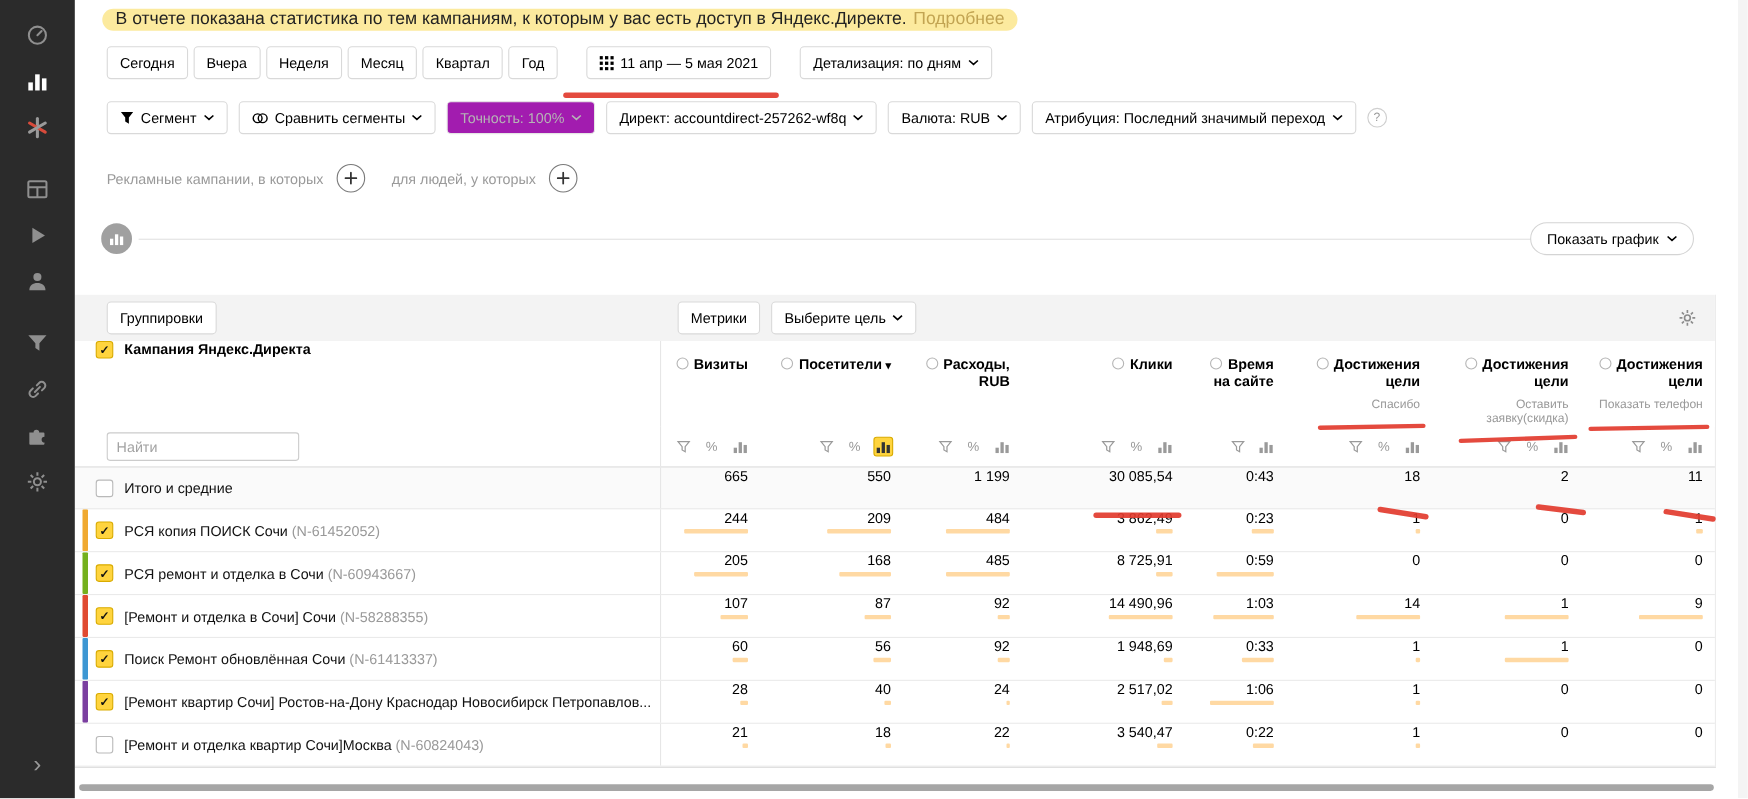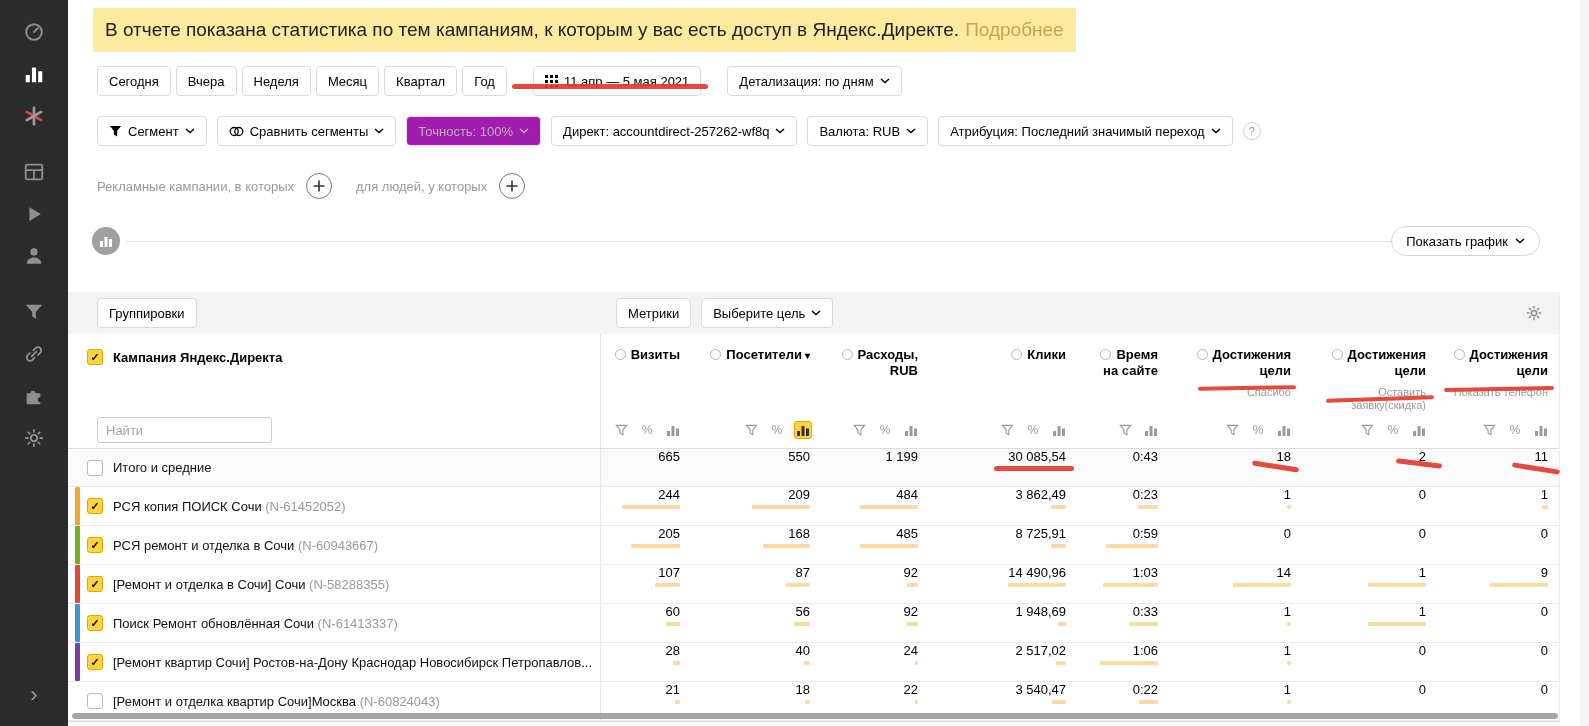--- a/index.html
+++ b/index.html
@@ -8,21 +8,21 @@
 
   
   .sidebar{position:absolute;left:0;top:0;width:68px;height:100%;background:#2b2b2b;z-index:6}
   .sb-icons{display:flex;flex-direction:column;align-items:center;padding-top:12px}
   .sb-item{width:40px;height:40px;margin-bottom:2px;display:flex;align-items:center;justify-content:center;color:#8f8f8f;cursor:pointer;border-radius:4px}
   .sb-item.active{color:#ffffff}
   .sb-expand{position:absolute;bottom:18px;left:0;width:68px;text-align:center;color:#9a9a9a;font-size:22px;cursor:pointer;user-select:none}
 
   
   .content{position:absolute;left:68px;top:0;right:0;bottom:0}
-  .banner{width:fit-content;margin:8px 0 0 25px;padding:14px 12px;background:#fcea9e;border-radius:2px;font-size:19px;color:#222;line-height:16px}
+  .banner{width:fit-content;margin:8px 0 0 25px;padding:2px 12px;background:#fcea9e;border-radius:13px;font-size:16px;color:#222;line-height:16px}
   .banner-link{color:#c2a452;margin-left:6px;cursor:pointer;text-decoration:none}
 
   .row{padding-left:29px}
   .period-row{margin-top:14px;display:flex;align-items:center}
   .presets{display:flex;gap:5px}
   .btn{display:inline-flex;align-items:center;gap:6px;height:30px;padding:0 11px;background:#fff;border:1px solid #d9d9d9;border-radius:4px;font-family:"Liberation Sans",sans-serif;font-size:13px;color:#000;cursor:pointer;white-space:nowrap}
   .btn.disabled{color:#b5b5b5;background:#a21caf;border-color:#e5e5e5;cursor:default}
   .date-btn{margin-left:26px;font-weight:normal}
   .det-btn{margin-left:26px}
 
@@ -42,21 +42,21 @@
   .table{margin-top:35px;width:1492px;border-right:1px solid #ececec;border-bottom:1px solid #d9d9d9}
   .toolbar{height:42px;background:#f3f3f3;display:flex;align-items:center}
   .tb-left{width:532px;padding-left:29px}
   .tb-left+button{margin-left:16px}
   .toolbar>button+button{margin-left:10px}
   .tb-gear{margin-left:auto;margin-right:16px;color:#8c8c8c;cursor:pointer;display:inline-flex}
 
   .trow{display:grid;grid-template-columns:532px 92px 130px 108px 148px 92px 133px 135px 122px}
   .trow>.cell:nth-child(2){border-left:1px solid #e6e6e6}
   .header-row{height:78px;background:#fff}
-  .name-head{display:flex;align-items:center;height:46px;padding-left:19px;gap:10px;font-size:13px;font-weight:bold}
+  .name-head{display:flex;align-items:flex-start;height:46px;padding-left:19px;gap:10px;font-size:13px;font-weight:bold}
   .hcell{display:flex;flex-direction:column;align-items:flex-end;padding:13px 12px 0 0;font-size:13px;font-weight:bold;text-align:right;cursor:pointer}
   .hlabel{line-height:16px}
   .hcell.goal .hlabel{max-width:108px}
   .hcell.narrow .hlabel{max-width:66px}
   .hsub{font-weight:normal;font-size:11px;color:#999;margin-top:7px;line-height:13px}
   .ring{display:inline-block;width:11px;height:11px;border:1.5px solid #b5b5b5;border-radius:50%;margin-right:5px;vertical-align:-1px}
   .sortmark{margin-left:3px;font-size:10px}
 
   .filter-row{height:36px}
   .name-filter{display:flex;align-items:center;padding-left:29px}

